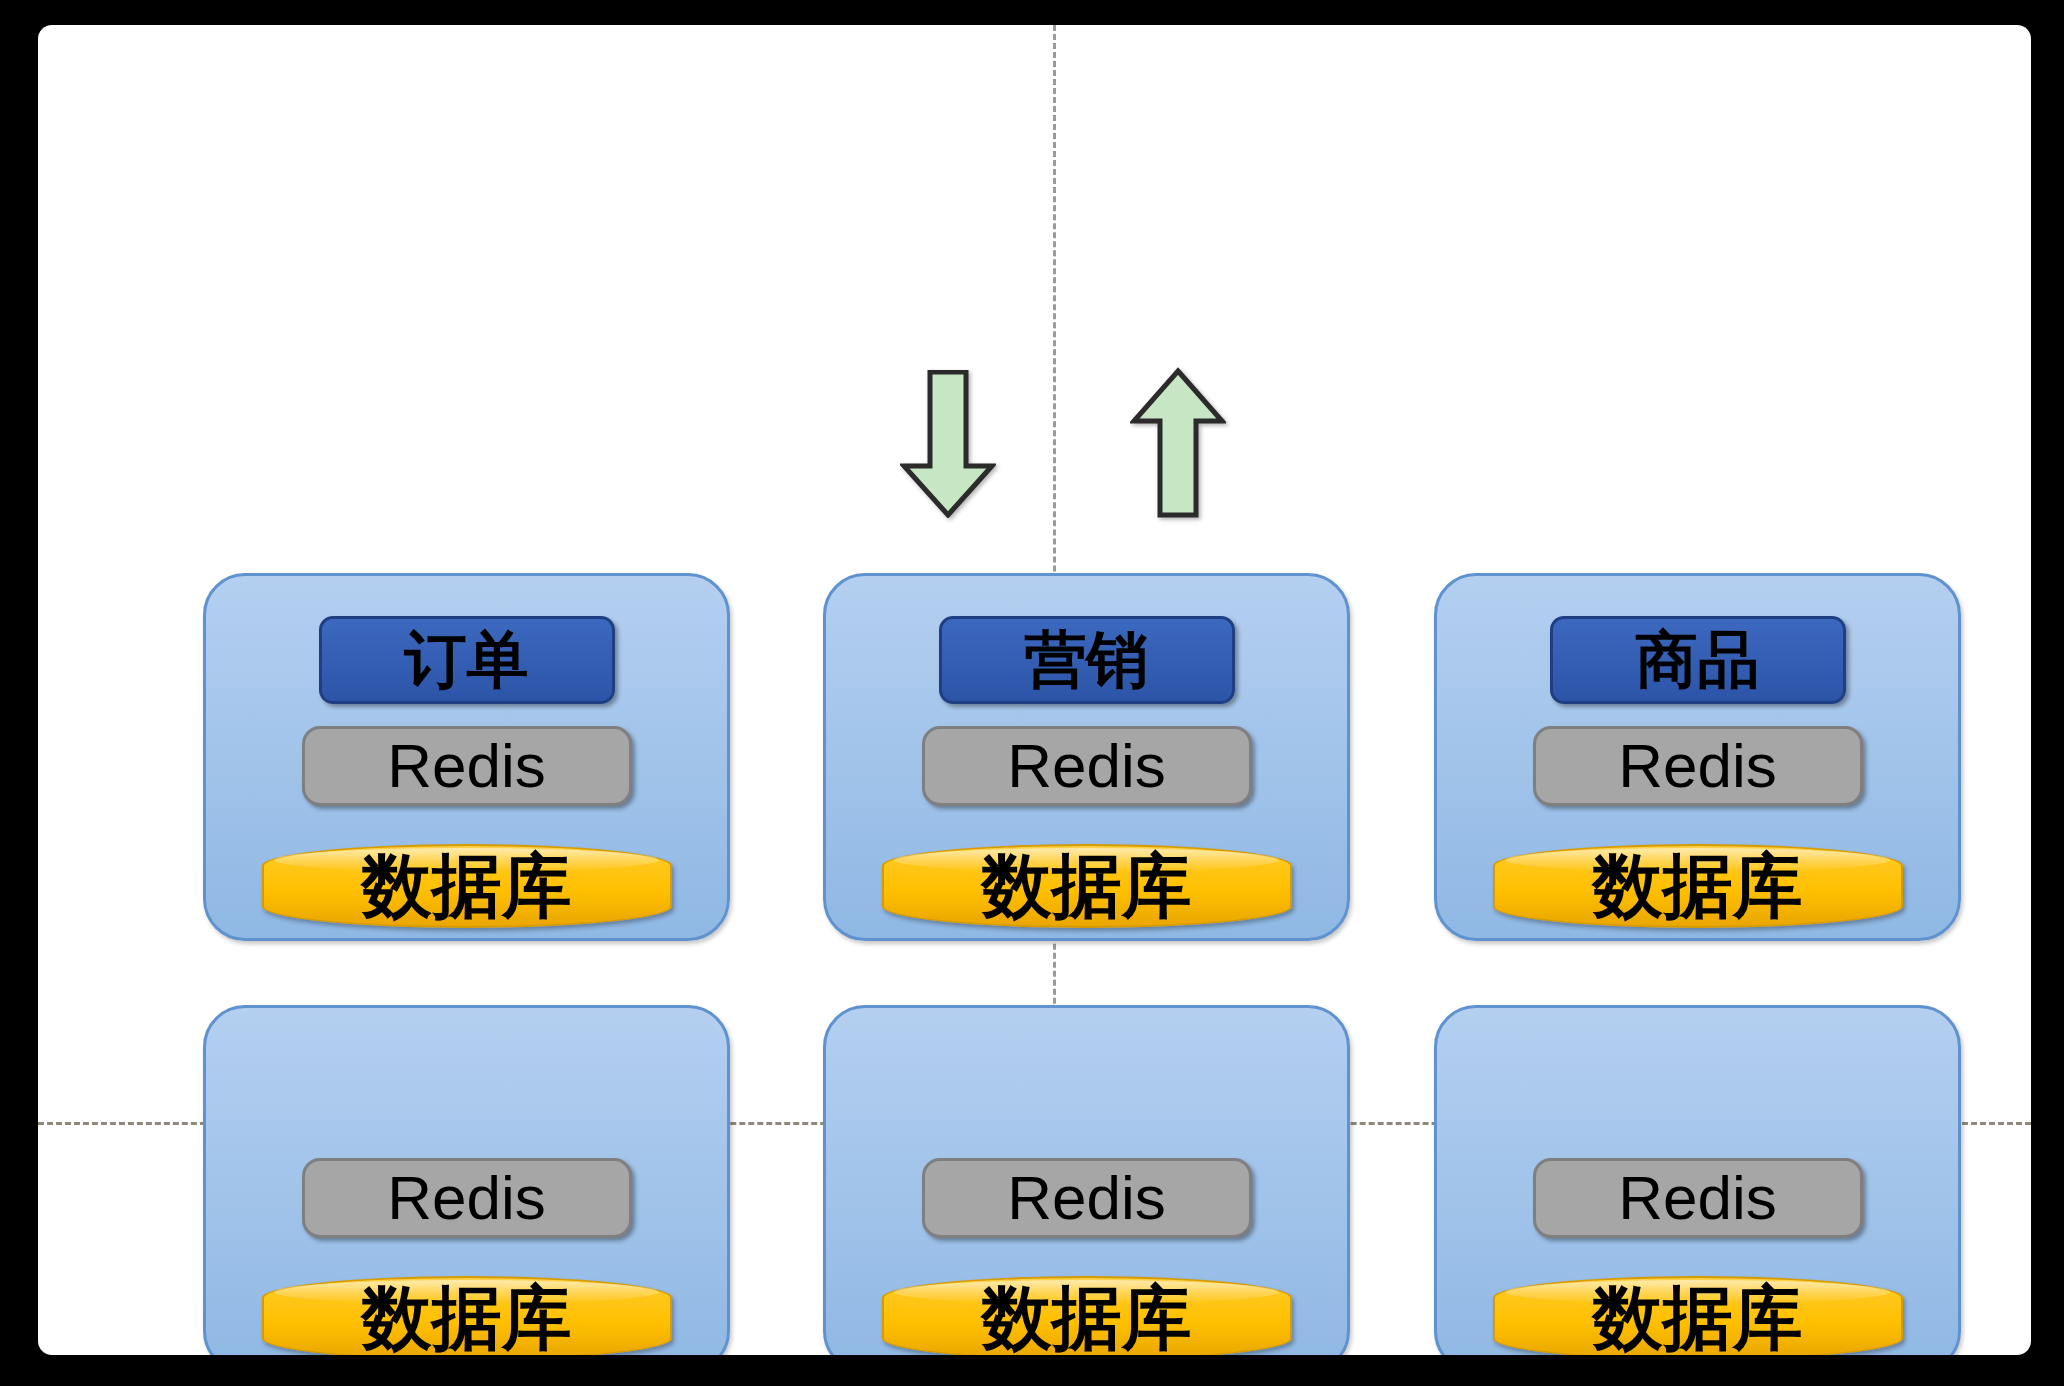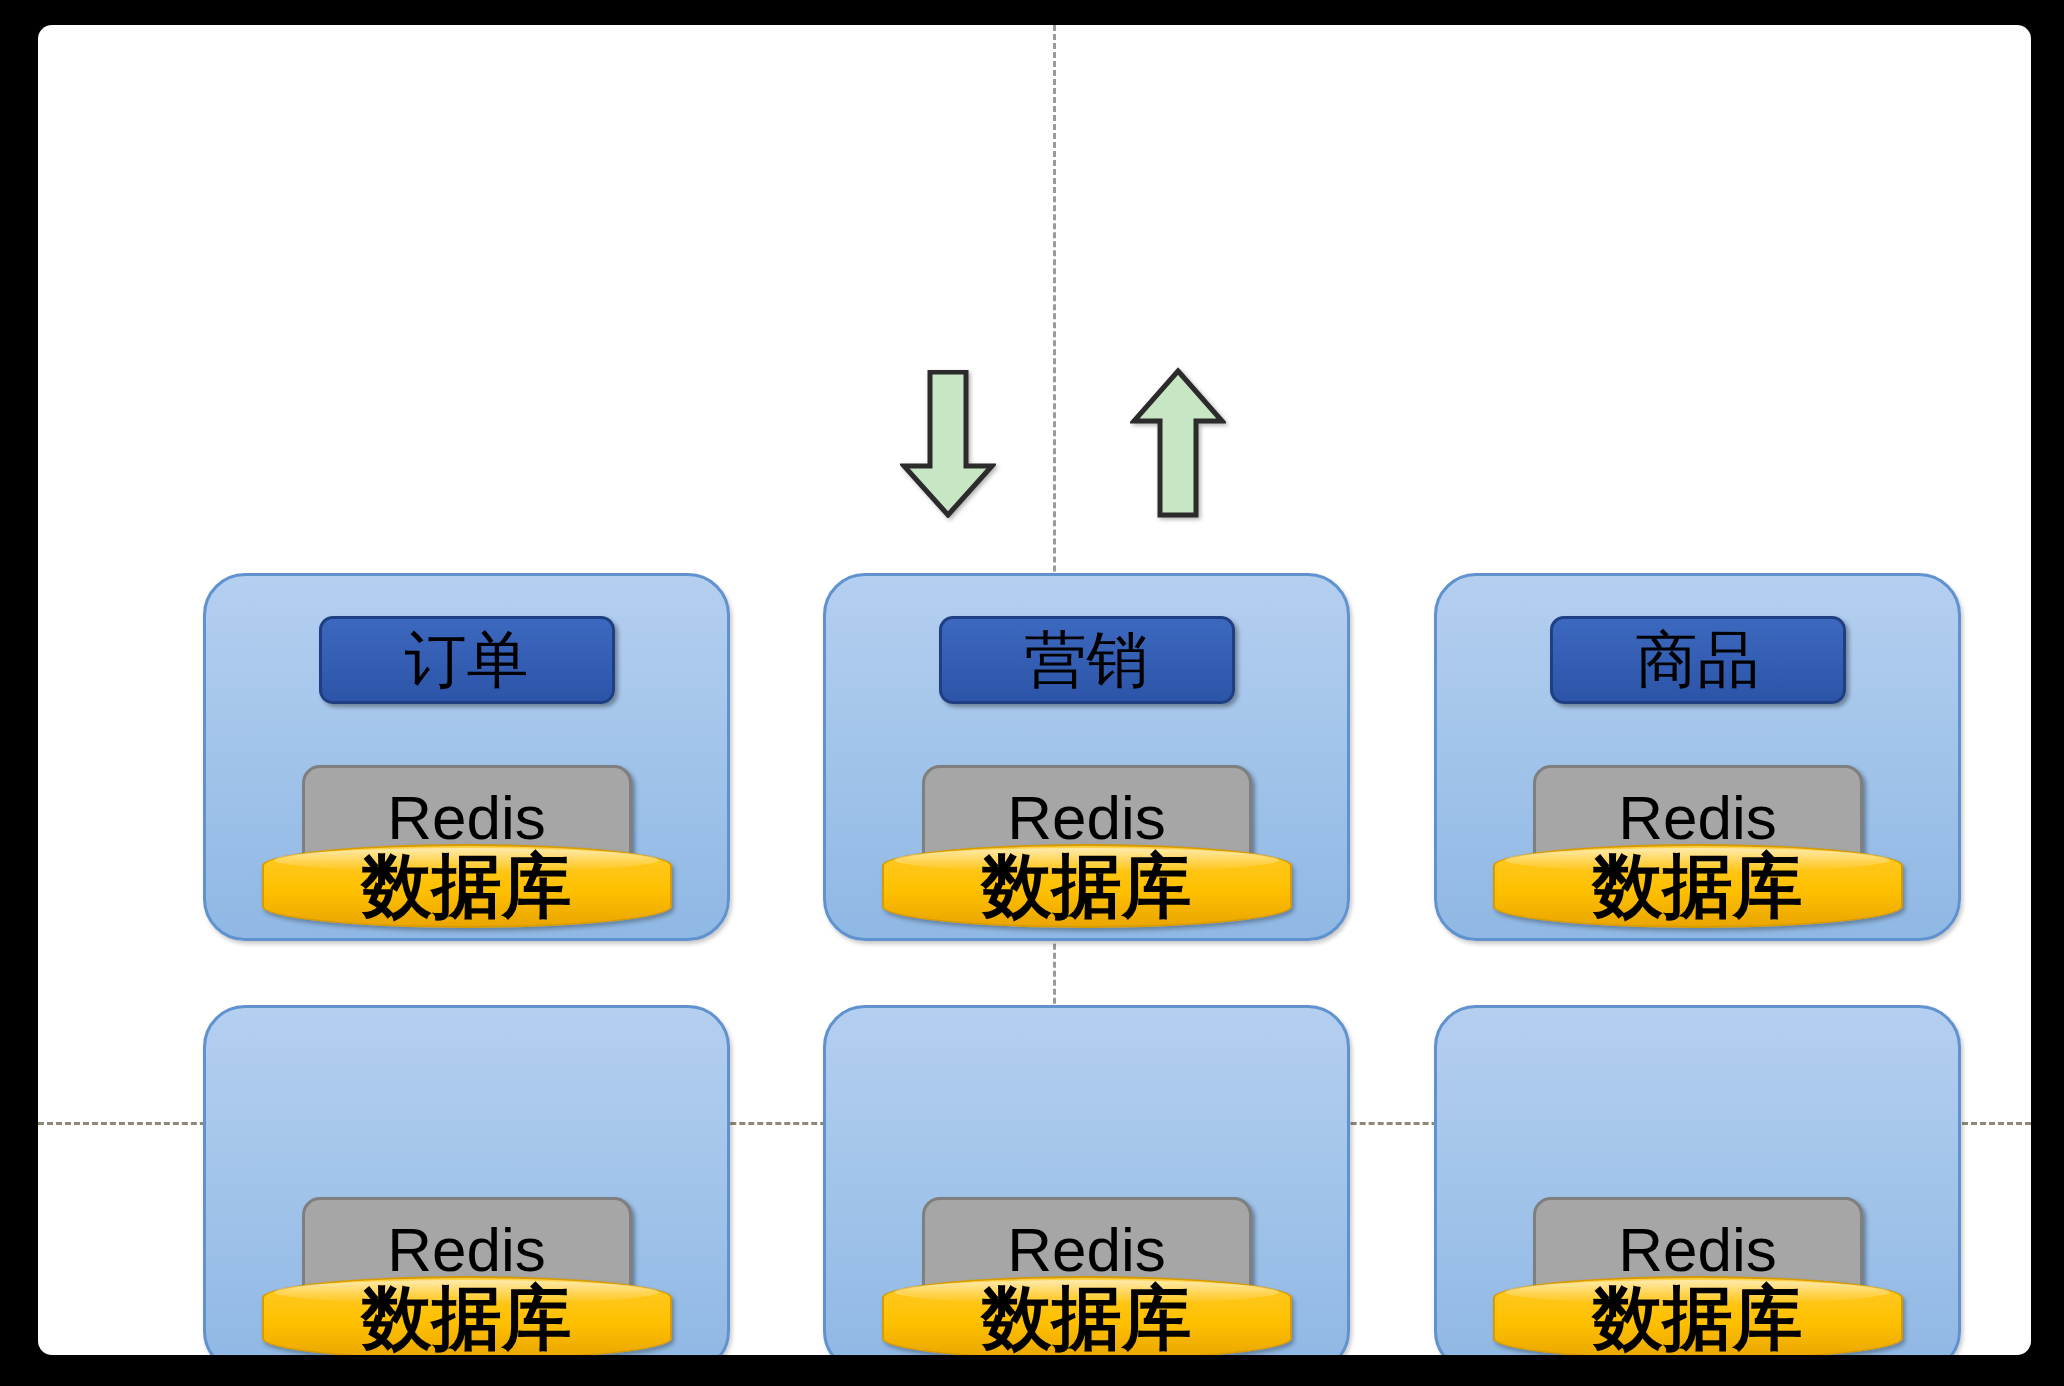--- a/index.html
+++ b/index.html
@@ -103,44 +103,43 @@
     border-radius: 14px;
     box-shadow: 3px 3px 4px rgba(0,0,0,0.35);
     display: flex;
     align-items: center;
     justify-content: center;
     padding: 0 22px;
     box-sizing: border-box;
   }
   .svc-chip-text {
     font-size: 62px;
-    font-weight: normal;
+    font-weight: bold;
     color: #000000;
     line-height: 1;
     white-space: nowrap;
     text-align: right;
   }
 
   
   .cache-chip {
     position: absolute;
     top: 150px;
     left: 50%;
     transform: translateX(-50%);
     width: 330px;
-    height: 105px;
+    height: 80px;
     background: #a6a6a6;
     border: 3px solid #7f7f7f;
     border-radius: 18px;
     box-shadow: 3px 3px 4px rgba(0,0,0,0.35);
     display: flex;
     align-items: center;
     justify-content: center;
     box-sizing: border-box;
-    margin-top: 39px;
   }
   .cache-chip-text {
     font-size: 62px;
     font-weight: normal;
     color: #000000;
     line-height: 1;
   }
 
   
   .db-cyl {

